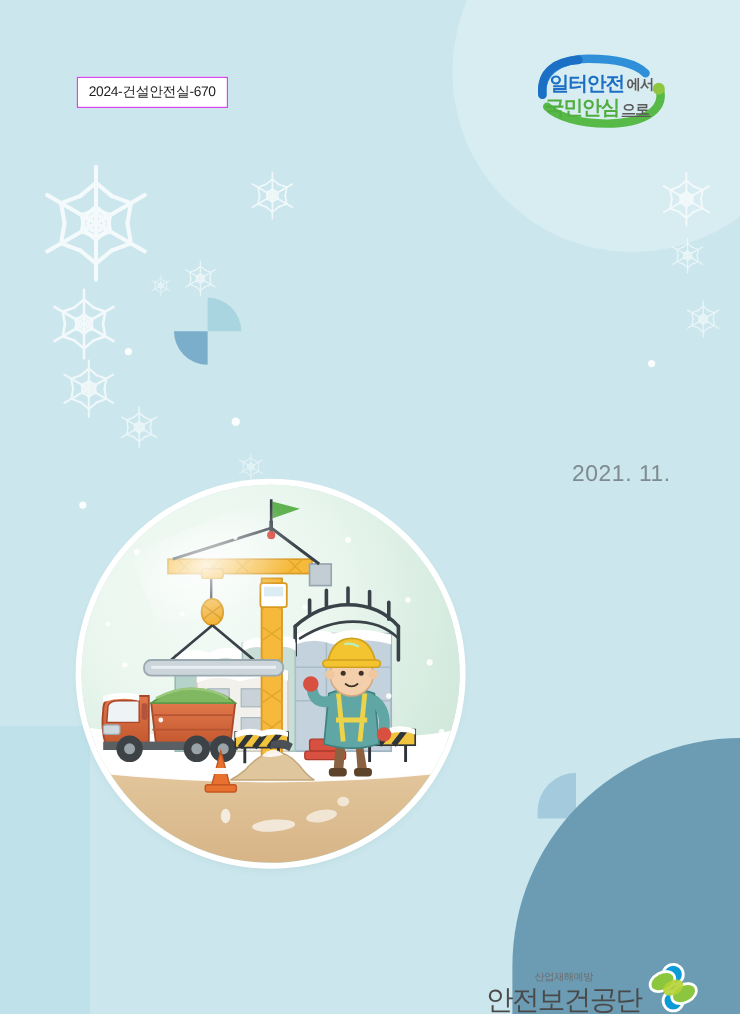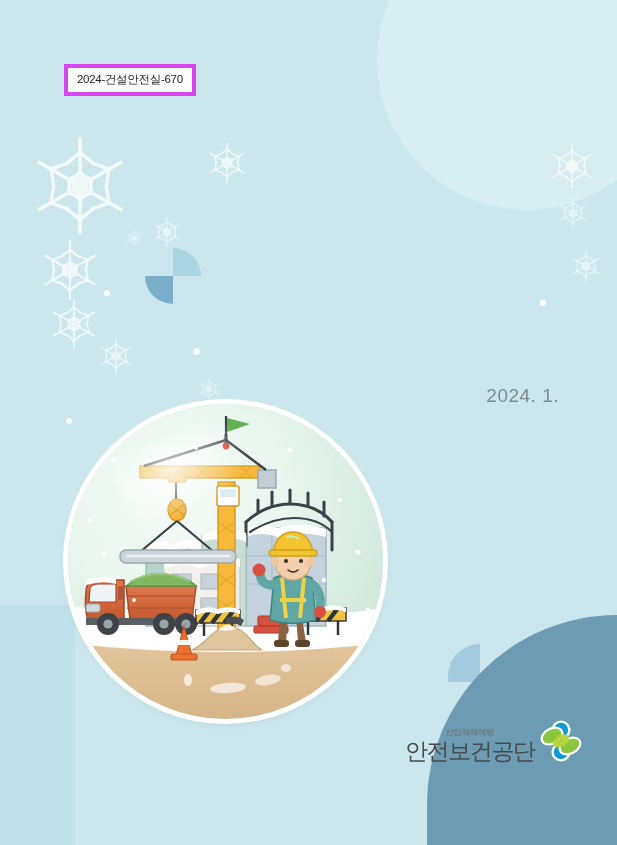--- a/index.html
+++ b/index.html
@@ -52,21 +52,21 @@
 
   
   .snow { position: absolute; color: #ffffff; opacity: .85; line-height: 1;
           user-select: none; }
   .snow svg { display: block; }
   .dot { position: absolute; background: #fff; border-radius: 50%; opacity: .9; }
 
   
   #reg-box {
     position: absolute; left: 64px; top: 64px;
-    border: 4px solid #d946ef; background: #ffffff;
+    border: 1px solid #d946ef; background: #ffffff;
     padding: 4px 9px 5px;
     font-size: 11.5px; color: #1d1d1d; letter-spacing: -.3px;
     white-space: nowrap;
   }
 
   
   #slogan { position: absolute; right: 55px; top: 45px; width: 120px; height: 62px; }
 
   
   #title-block {
@@ -105,21 +105,21 @@
     background: radial-gradient(ellipse at 40% 40%, rgba(255,255,255,.85), rgba(255,255,255,0) 68%);
     transform: rotate(-22deg);
     pointer-events: none;
   }
 
   
   #molab { position: absolute; left: 250px; top: 762px; height: 44px;
            display: flex; align-items: center; gap: 10px; }
   #molab .molab-text { font-size: 23px; font-weight: bold; color: #4a4a4a;
                        letter-spacing: -1px; white-space: nowrap; }
-  #kosha { position: absolute; left: 405px; top: 715px; height: 48px;
+  #kosha { position: absolute; left: 405px; top: 797px; height: 48px;
            display: flex; align-items: flex-end; gap: 4px; }
   #kosha .k-text { display: flex; flex-direction: column; align-items: center; }
   #kosha .k-small { font-size: 8.5px; color: #6d6d6d; letter-spacing: -.4px;
                     margin-bottom: 1px; white-space: nowrap; }
   #kosha .k-main { font-size: 23px; font-weight: normal; color: #4a4a4a;
                    letter-spacing: -1.4px; white-space: nowrap; line-height: 1; }
 </style>
 </head>
 <body>
 
@@ -580,23 +580,36 @@
       <div class="dot" style="left: 104px; top: 290px; height: 6px; width: 6px;"></div>
       <div class="dot" style="left: 193px; top: 348px; height: 7px; width: 7px;"></div>
       <div class="dot" style="left: 66px; top: 418px; height: 6px; width: 6px;"></div>
       <div class="dot" style="left: 540px; top: 300px; height: 6px; width: 6px;"></div>
     </div>
 
   <div id="reg-box">
     <span>2024-건설안전실-670</span>
   </div>
 
-
-
-  <div id="pub-date">2024. 1.</div>
+  <div id="slogan">
+    <svg width="120" height="62" viewBox="0 0 120 62">
+      <path d="M10 34 C8 14, 26 4, 48 4 C72 4, 88 8, 96 16" fill="none" stroke="#2f8fd8" stroke-width="7" stroke-linecap="round"></path>
+      <path d="M10 34 C8 14, 22 6, 40 5" fill="none" stroke="#1b6fc4" stroke-width="7" stroke-linecap="round"></path>
+      <path d="M108 30 C112 48, 92 58, 64 58 C40 58, 22 52, 14 44" fill="none" stroke="#57b947" stroke-width="7" stroke-linecap="round"></path>
+      <circle cx="107" cy="29" r="5" fill="#8dc63f"></circle>
+      <text x="16" y="30" font-family="'Liberation Sans',sans-serif" font-size="16.5" font-weight="bold" fill="#1b6fc4" letter-spacing="-1">일터안전</text>
+      <text x="80" y="29" font-family="'Liberation Sans',sans-serif" font-size="12" font-weight="bold" fill="#5a5a5a" letter-spacing="-.6">에서</text>
+      <text x="12" y="50" font-family="'Liberation Sans',sans-serif" font-size="16.5" font-weight="bold" fill="#4fae3e" letter-spacing="-1">국민안심</text>
+      <text x="76" y="50" font-family="'Liberation Sans',sans-serif" font-size="12" font-weight="bold" fill="#5a5a5a" letter-spacing="-.6">으로</text>
+      <line x1="76" y1="52" x2="100" y2="52" stroke="#5a5a5a" stroke-width="1.2"></line>
+    </svg>
+  </div>
+
+
+  <div id="pub-date">2021. 11.</div>
 
   <div id="globe">
     <div class="inner">
       <svg width="315" height="315" viewBox="0 0 315 315">
         <defs>
           <clipPath id="globeClip">
               <circle cx="157.5" cy="157.5" r="157.5"></circle>
             </clipPath>
           <linearGradient id="sandG" x1="0" y1="0" x2="0" y2="1">
             <stop offset="0" stop-color="#e3c79d"></stop>

